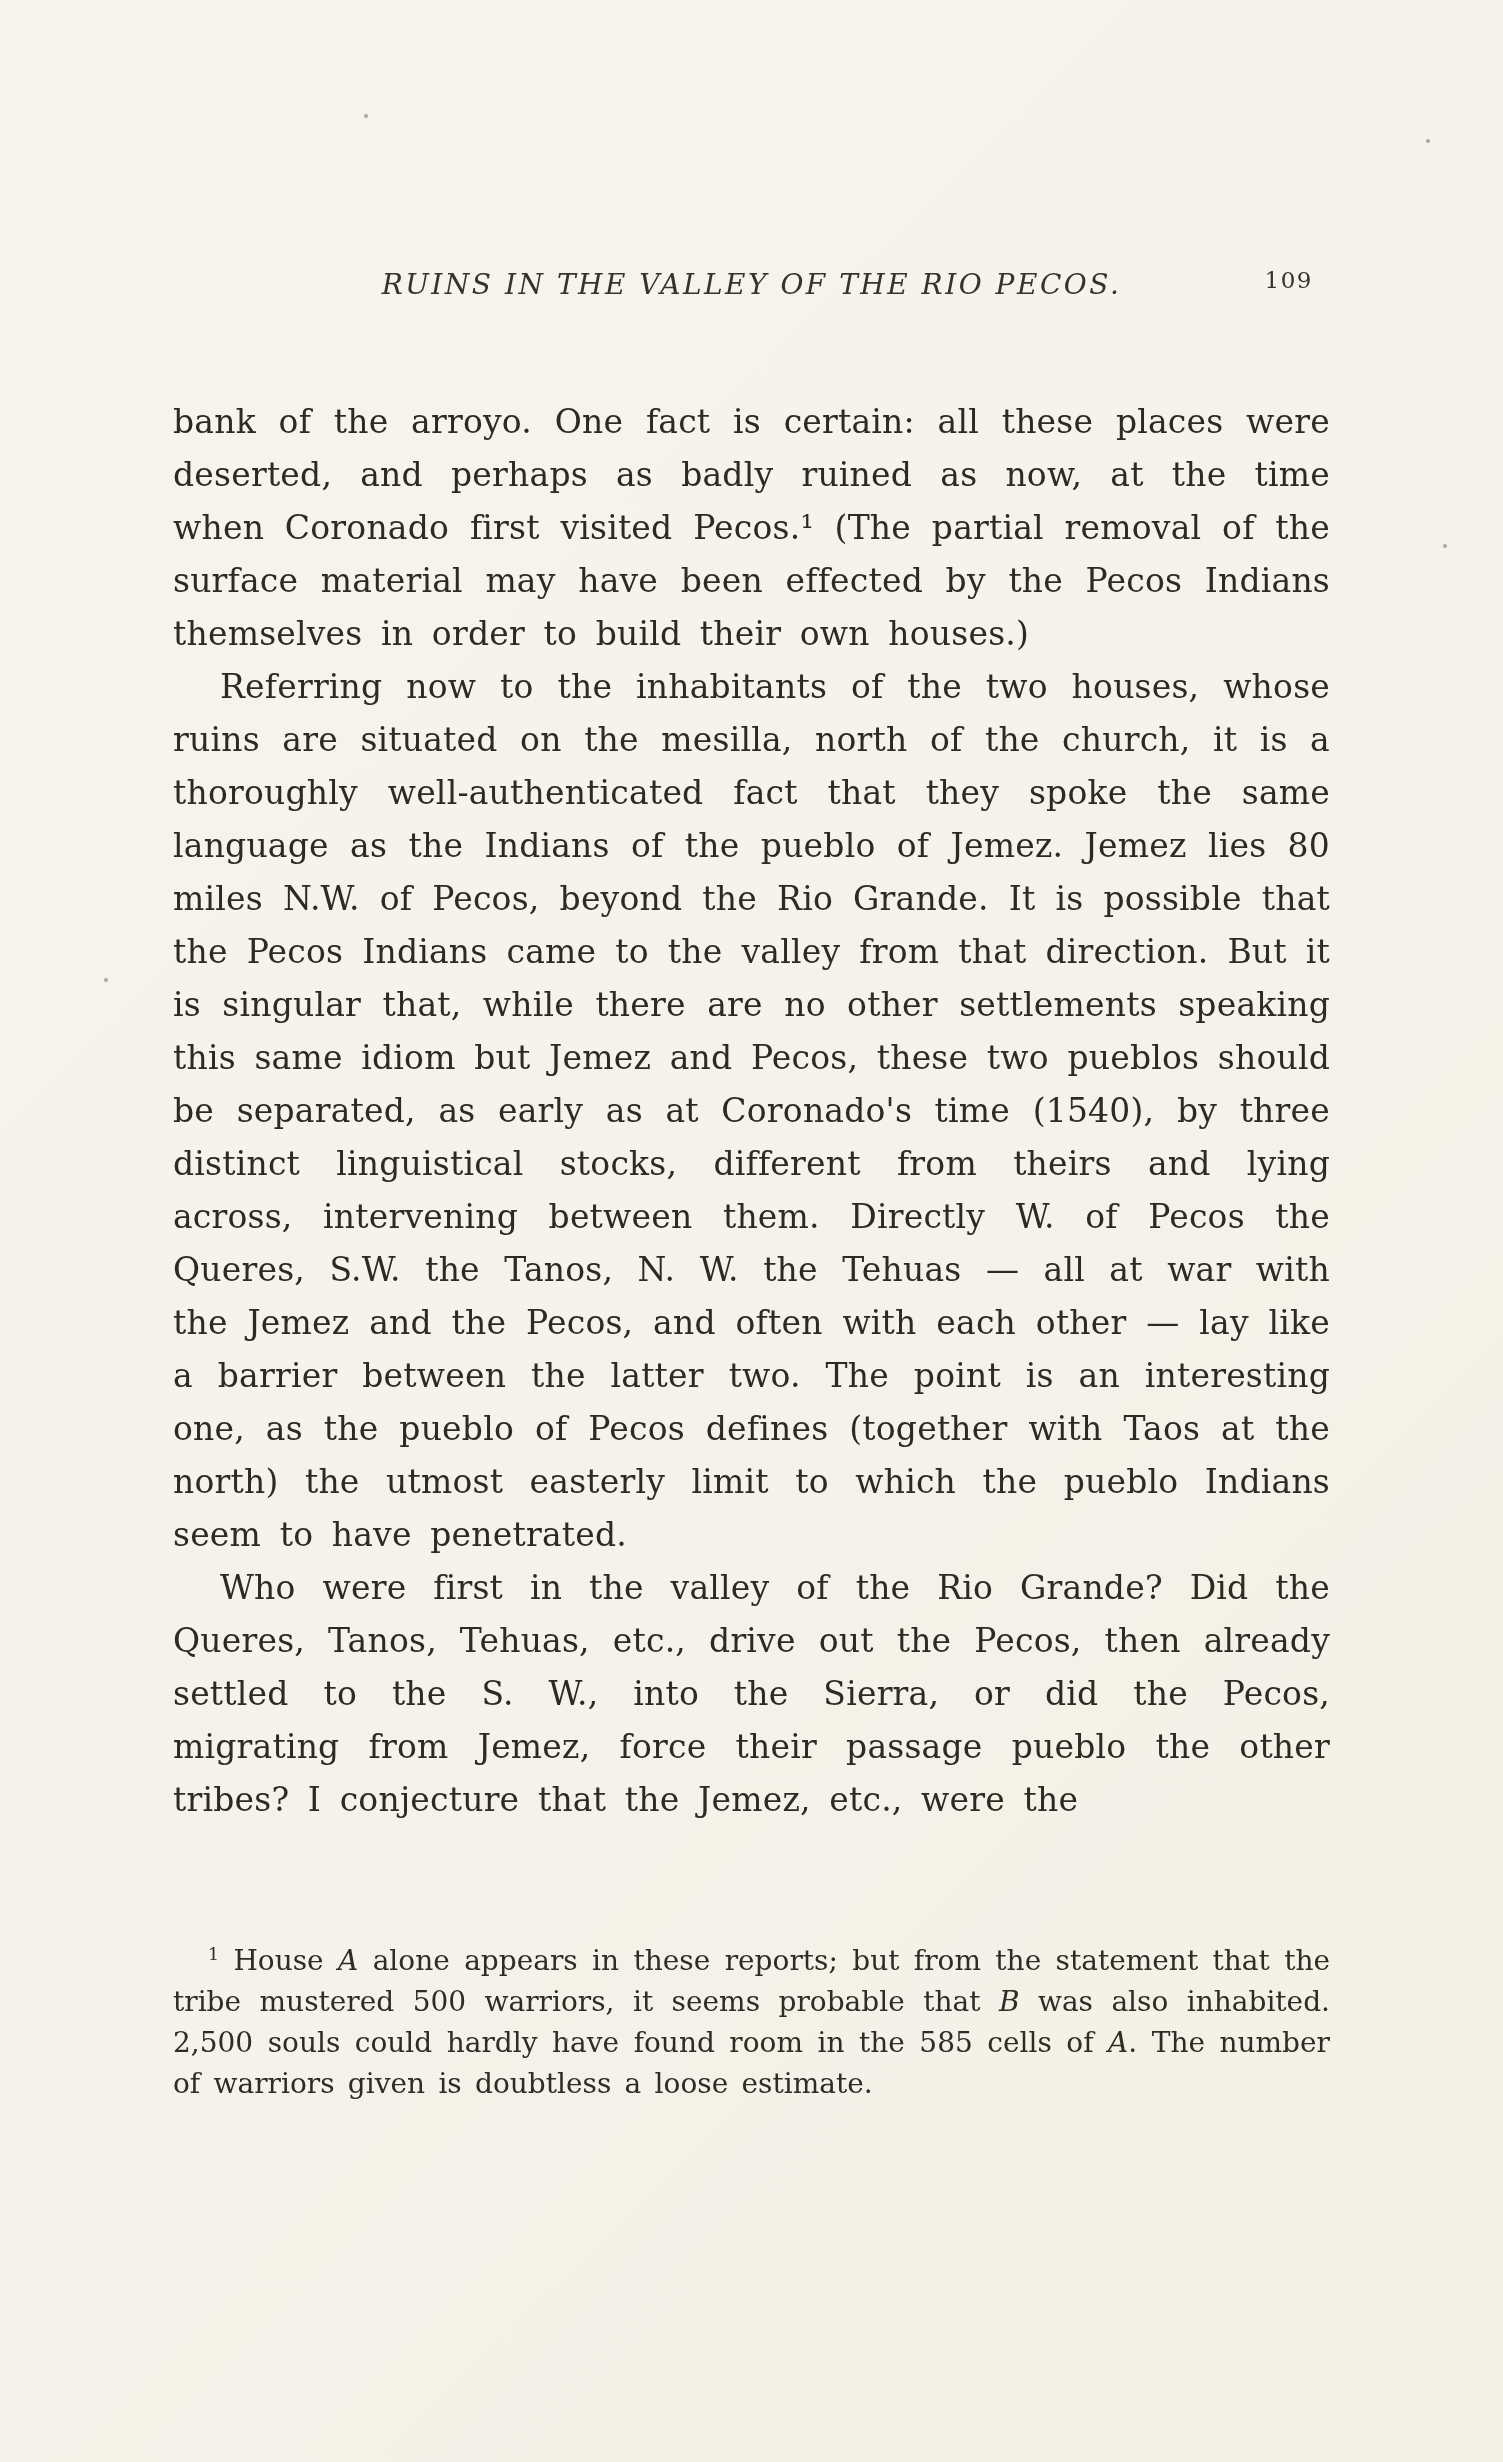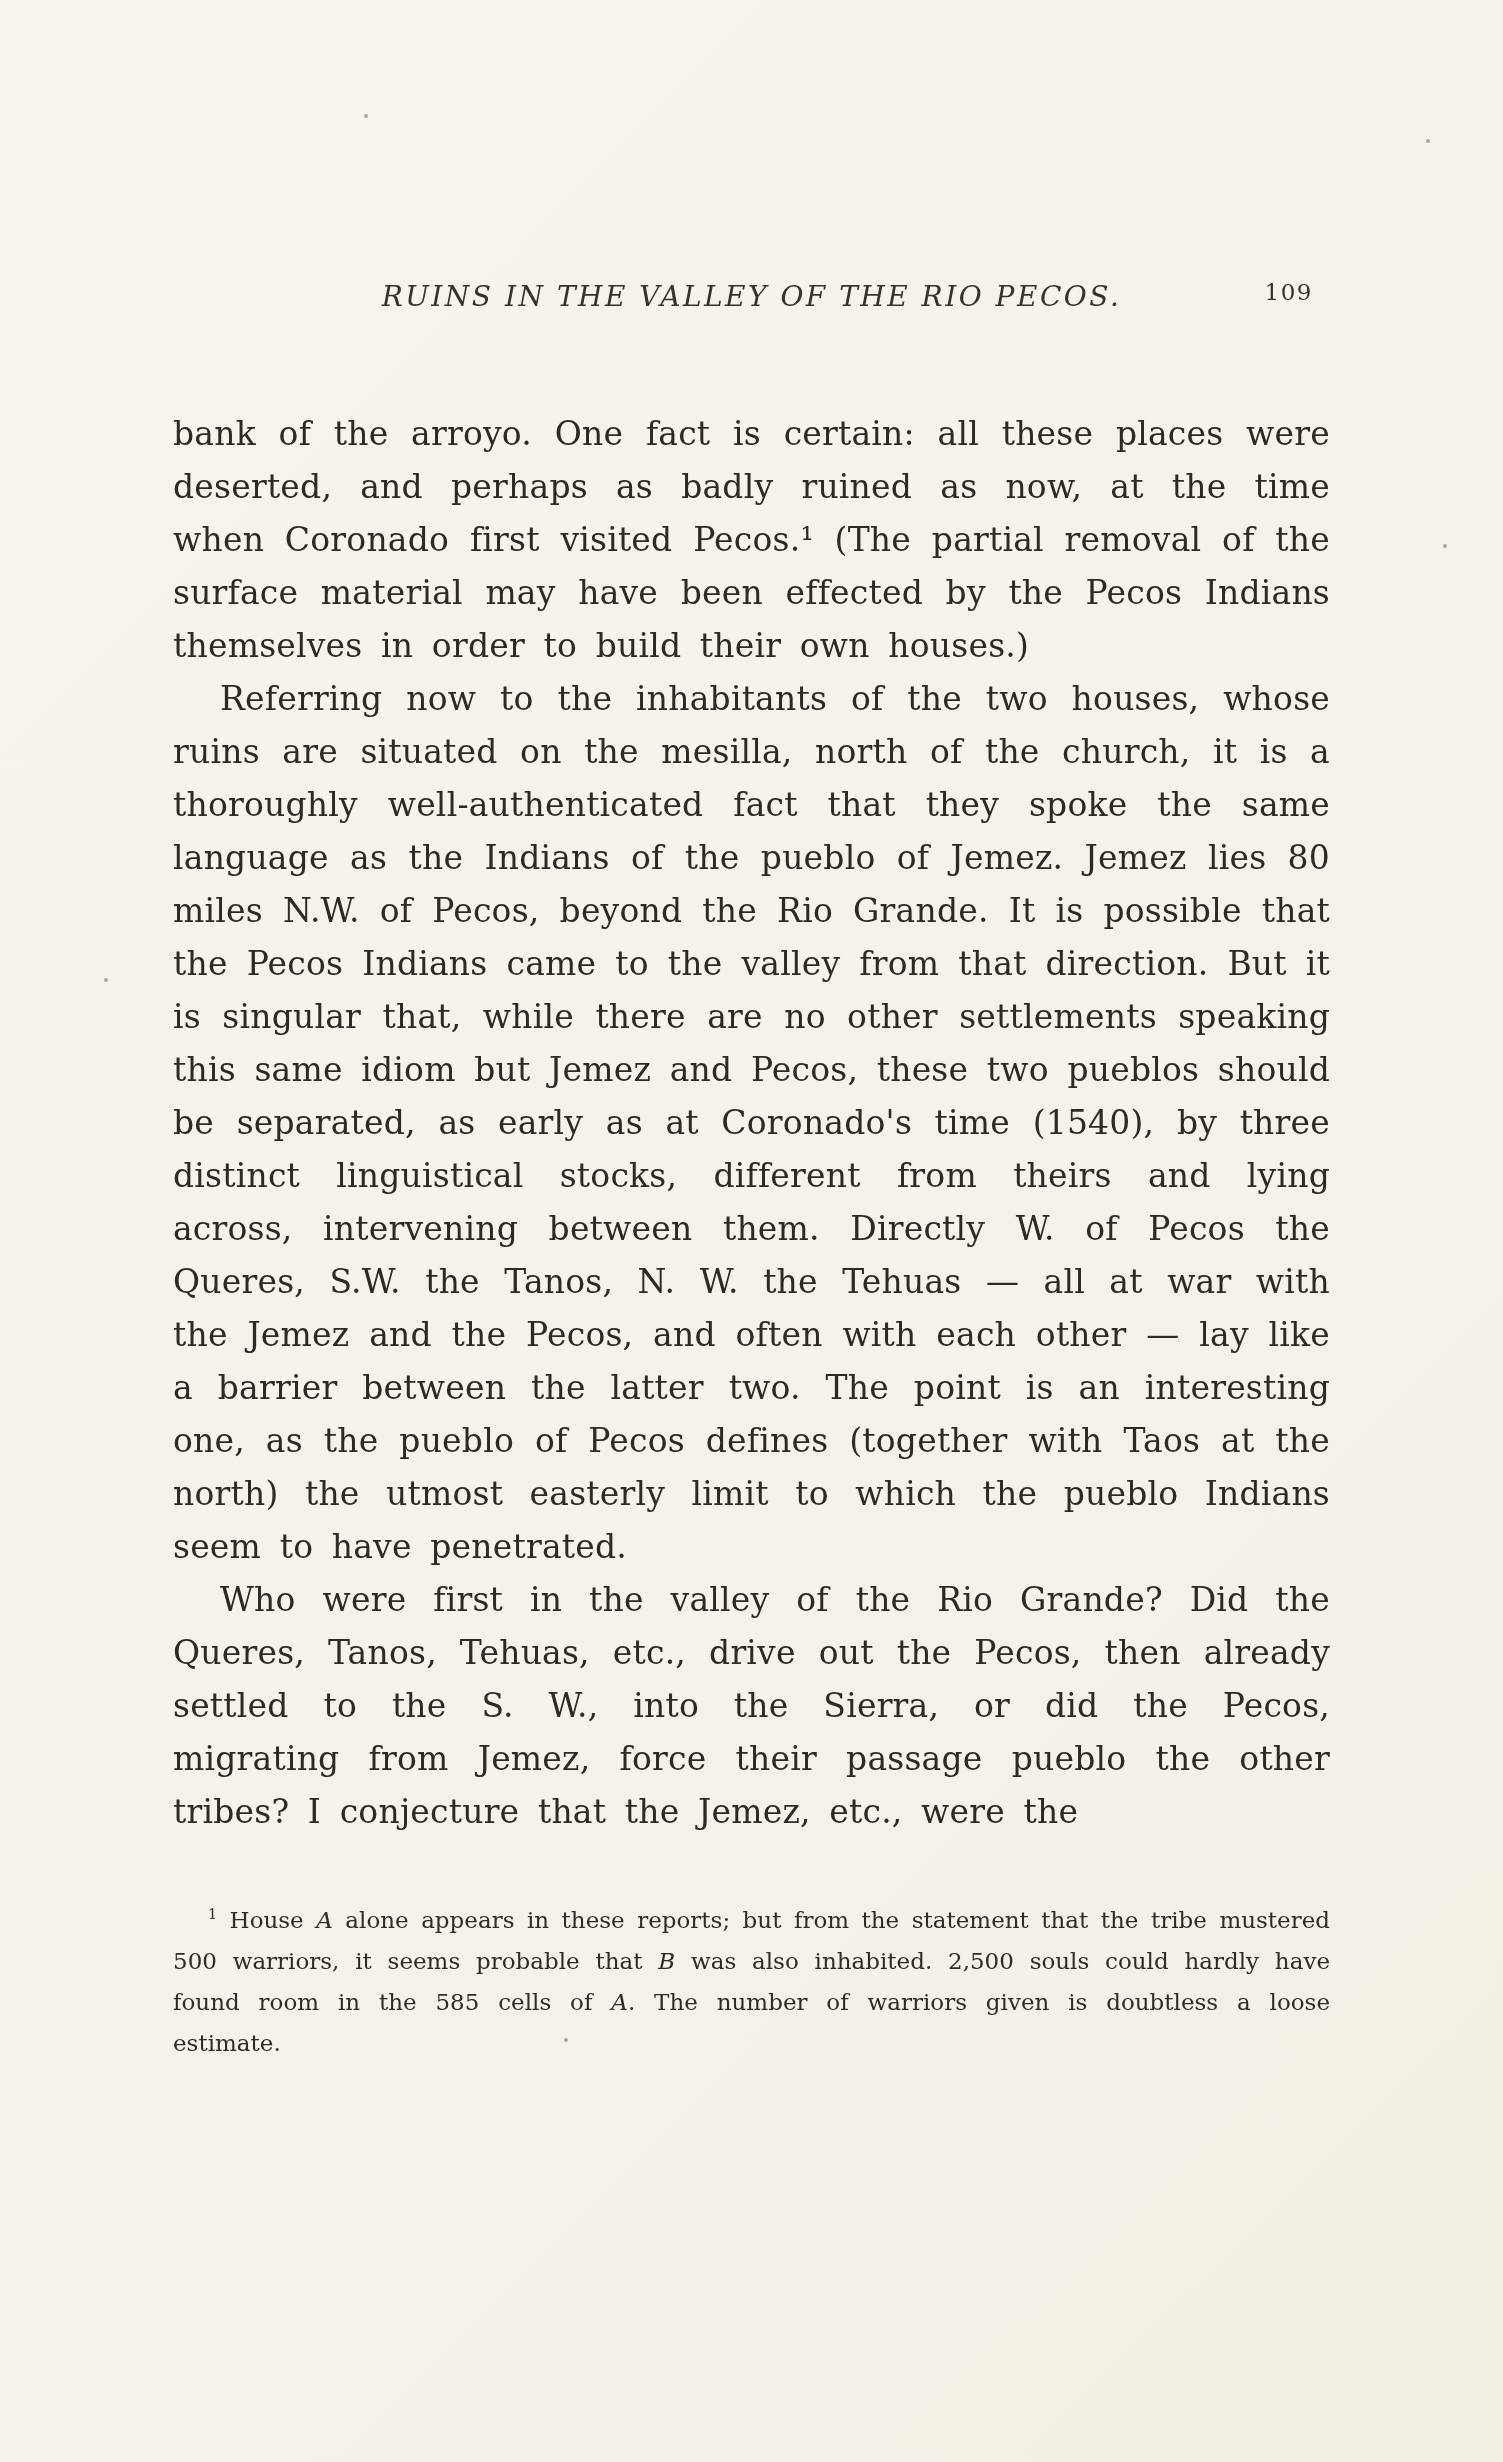--- a/index.html
+++ b/index.html
@@ -21,21 +21,20 @@
   }
   .running-head {
     position: relative;
     width: 100%;
     text-align: center;
     font-style: italic;
     font-size: 28px;
     letter-spacing: 2.5px;
     color: #36332b;
     white-space: nowrap;
-    margin-top: 12px;
   }
   .running-head .page-number {
     position: absolute;
     right: 17px;
     top: -1px;
     font-style: normal;
     letter-spacing: 1.5px;
     font-size: 23px;
   }
   .text-block {
@@ -47,22 +46,22 @@
     letter-spacing: 0.2px;
   }
   .para {
     margin: 0;
     text-indent: 47px;
   }
   .para.no-indent {
     text-indent: 0;
   }
   .footnote {
-    margin-top: 62px;
-    font-size: 23px;
+    margin-top: 114px;
+    font-size: 28px;
     line-height: 41px;
     text-align: justify;
     word-spacing: 4.4px;
     color: #2f2c24;
   }
   .footnote p {
     margin: 0;
     text-indent: 35px;
   }
   .footnote sup {

